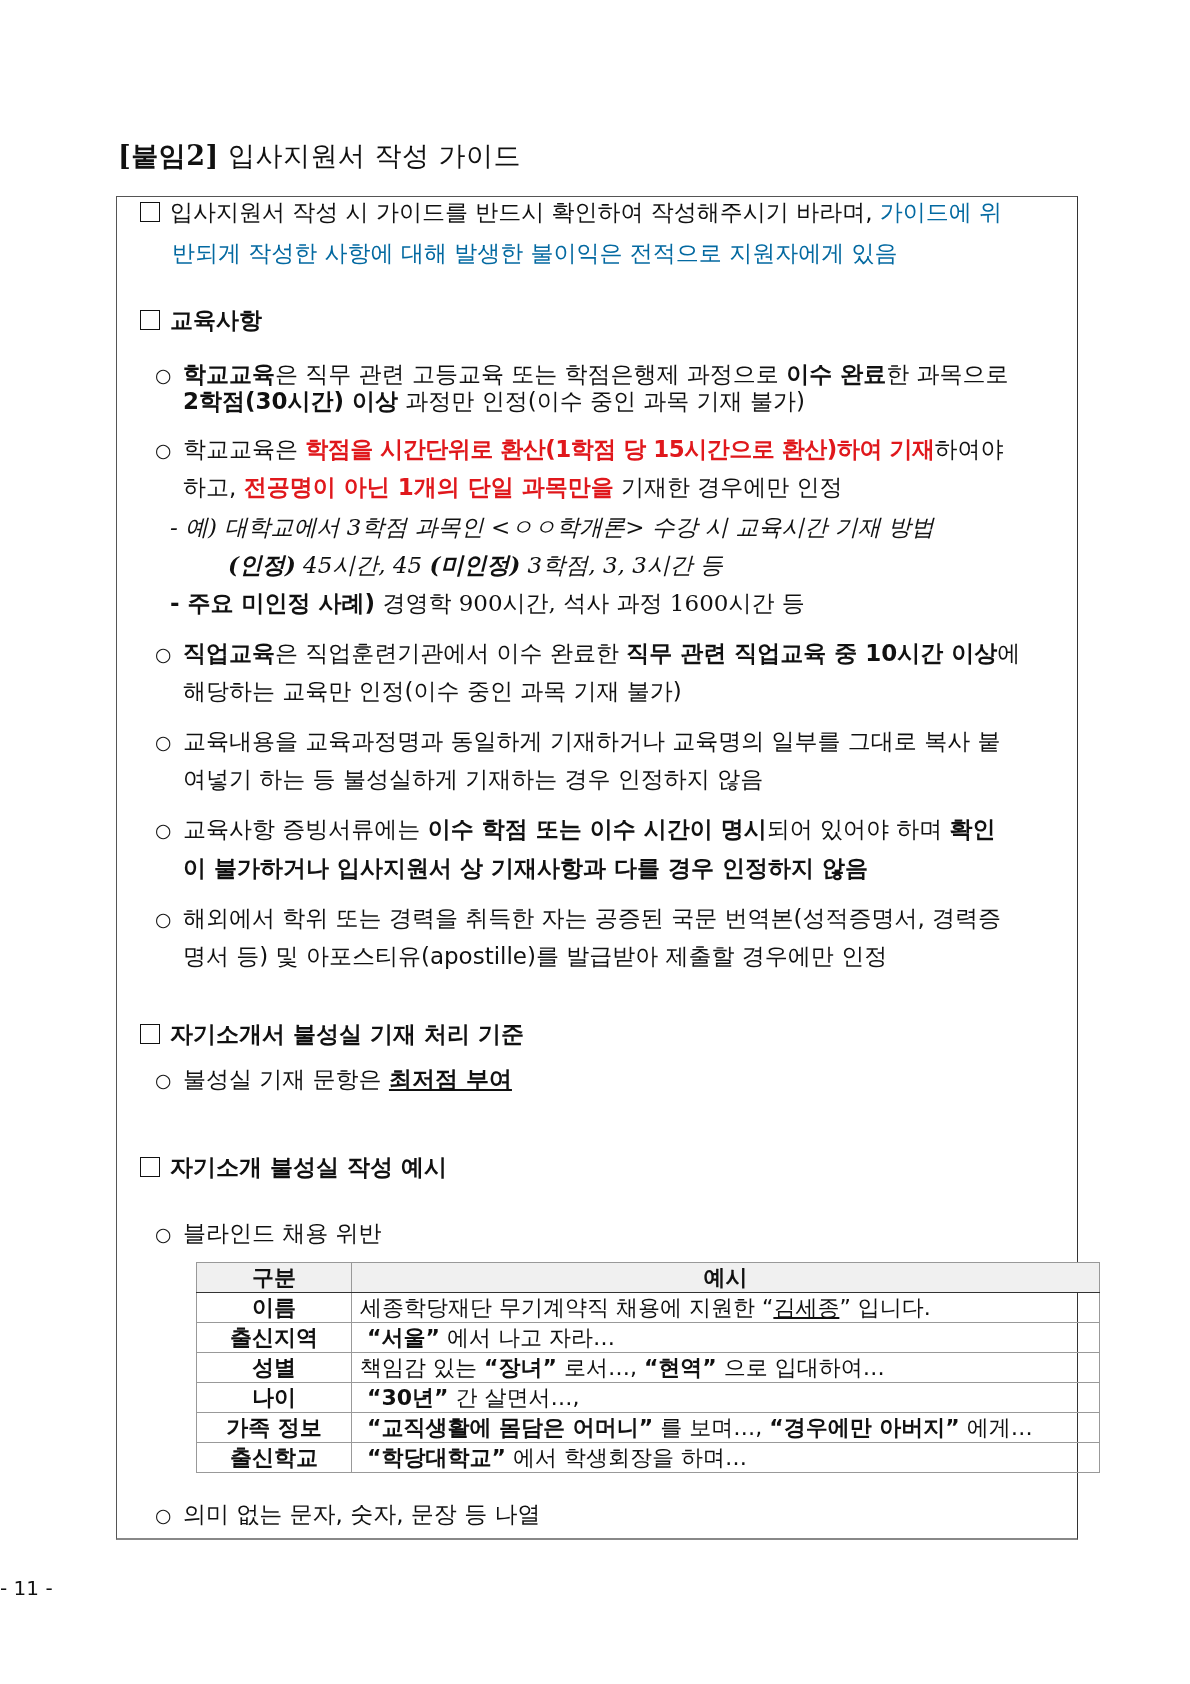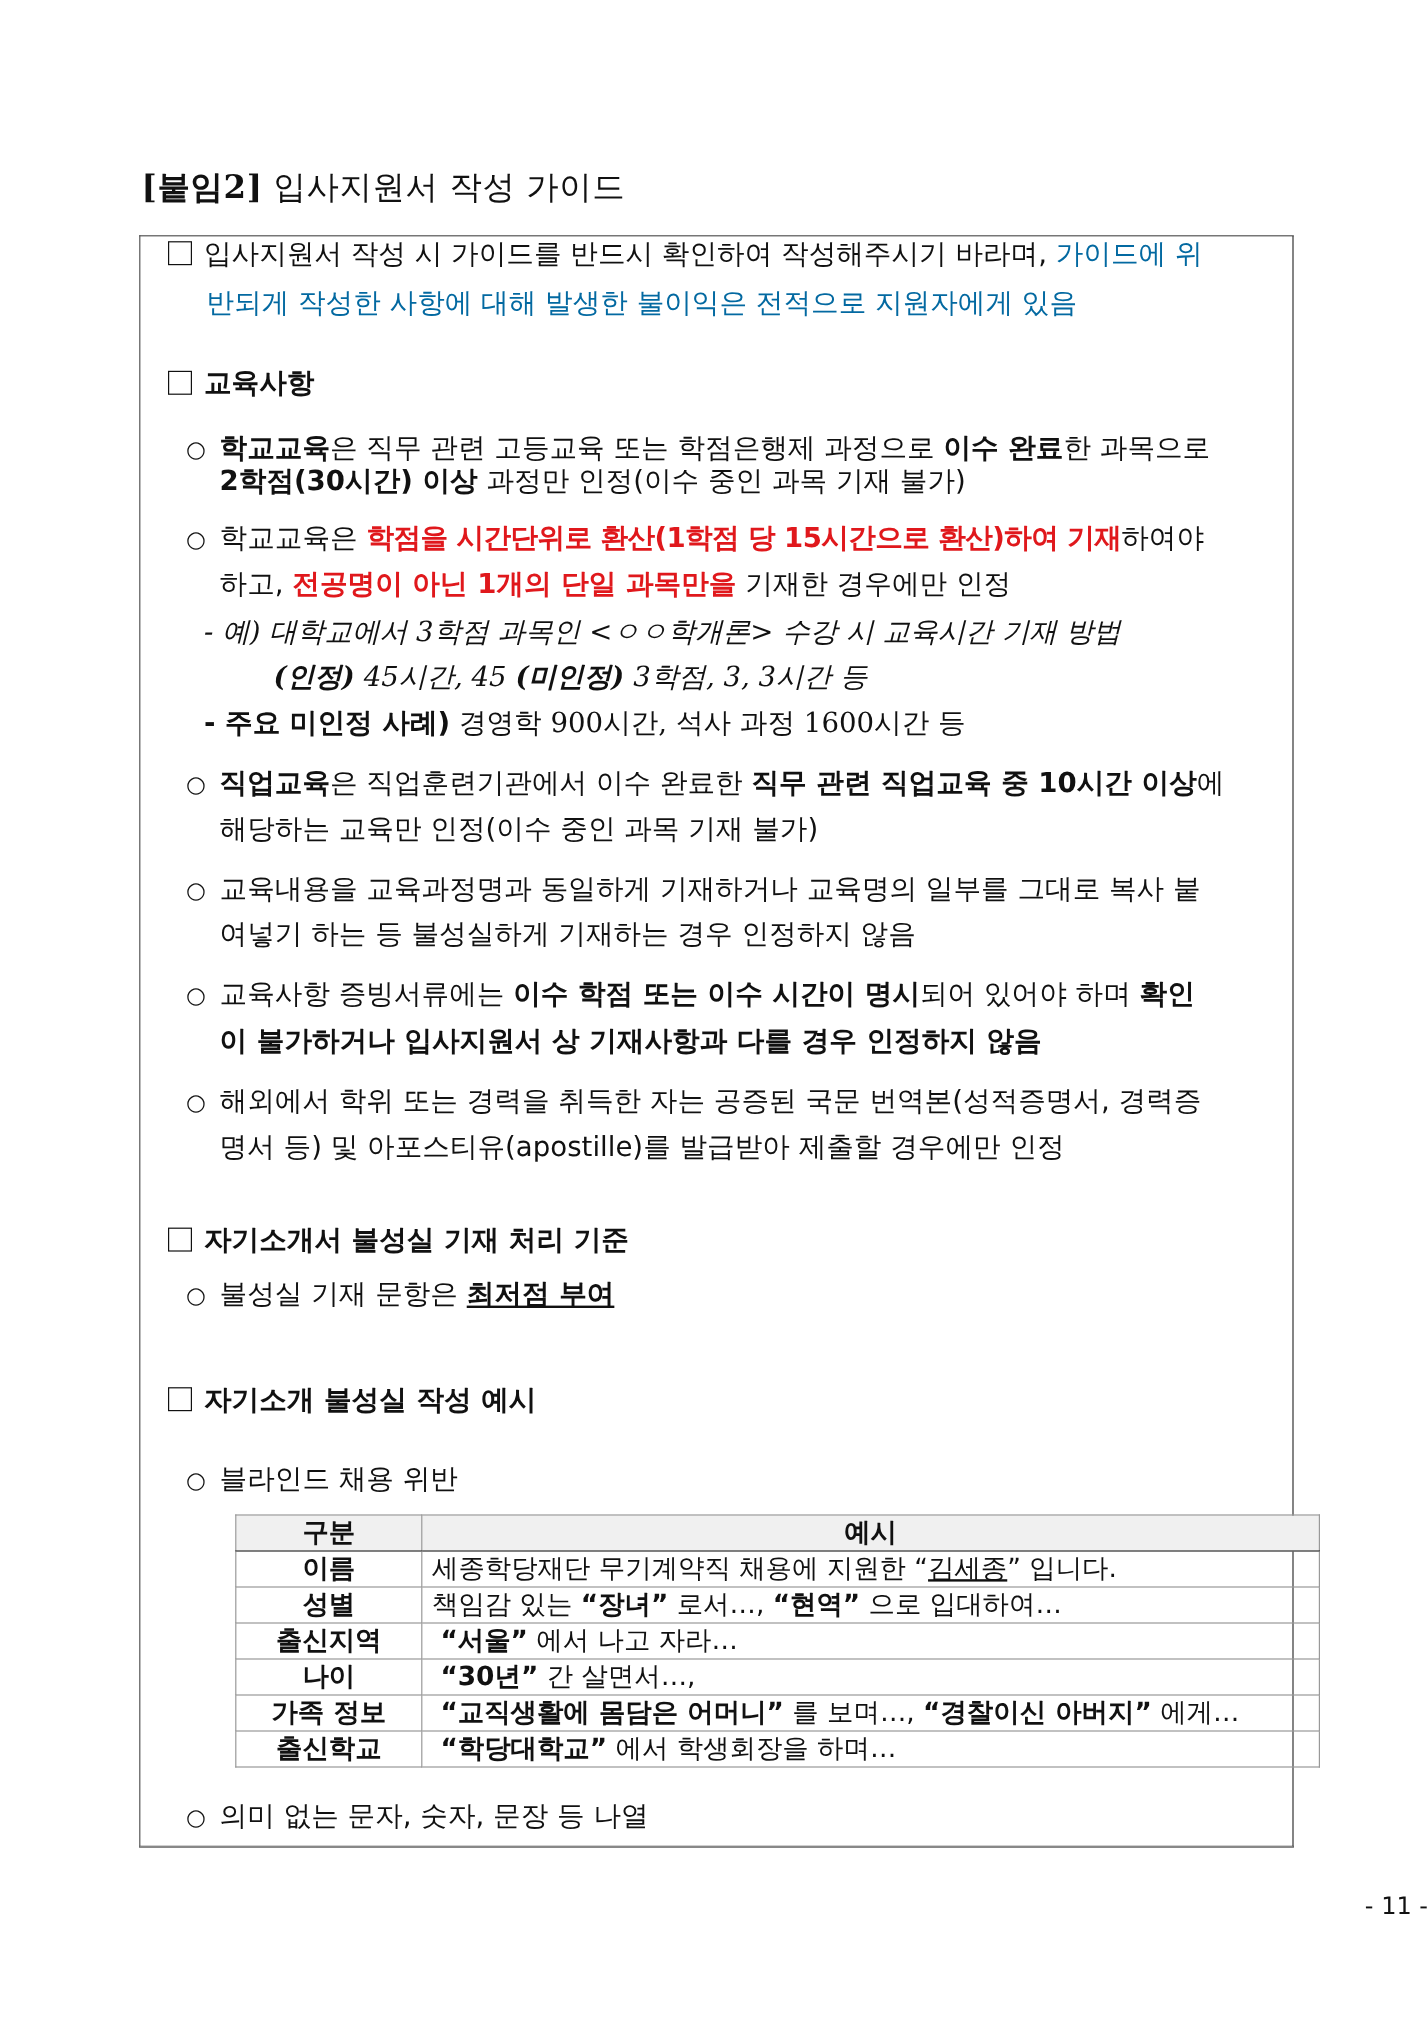--- a/index.html
+++ b/index.html
@@ -15,21 +15,21 @@
   .bold { font-weight: bold; }
   .u { text-decoration: underline; }
   .it { font-style: italic; font-family: "DejaVu Serif", "Liberation Serif", serif; }
   .serif { font-family: "DejaVu Serif", "Liberation Serif", serif; }
   .narrow { letter-spacing: -0.5px; }
   table.ex { position: absolute; left: 155px; top: 1262px; width: 904px; border-collapse: collapse; font-size: 22px; }
   table.ex td, table.ex th { border: 1px solid #999; padding: 0 8px; height: 29px; line-height: 29px; white-space: nowrap; }
   table.ex { border: 1.5px solid #333; margin-left: 41px; }
   table.ex th { background: #f0f0f0; font-weight: bold; text-align: center; border-bottom: 1.5px solid #333; }
   table.ex td.k { text-align: center; font-weight: bold; width: 138px; }
-  .pagenum { position: absolute; left: 0; width: 1190px; top: 1576px; text-align: right; font-size: 20px; }
+  .pagenum { position: absolute; left: 0; width: 1190px; top: 1576px; text-align: left; font-size: 20px; }
 </style>
 </head>
 <body>
 
 <div class="title">
   <b>[붙임2]</b>
   <span>입사지원서 작성 가이드</span>
 </div>
 
 <div class="frame"></div>
@@ -107,34 +107,34 @@
       <th>구분</th>
       <th>예시</th>
     </tr>
   </thead>
   <tbody id="ex-body">
       <tr>
         <td class="k">이름</td>
         <td><span style="white-space: pre;">세종학당재단 무기계약직 채용에 지원한 “</span><span style="text-decoration: underline; white-space: pre;">김세종</span><span style="white-space: pre;">” 입니다.</span></td>
       </tr>
       <tr>
+        <td class="k">출신지역</td>
+        <td><span style="white-space: pre;"> </span><span style="font-weight: bold; white-space: pre;">“서울”</span><span style="white-space: pre;"> 에서 나고 자라…</span></td>
+      </tr>
+      <tr>
         <td class="k">성별</td>
         <td><span style="white-space: pre;">책임감 있는 </span><span style="font-weight: bold; white-space: pre;">“장녀”</span><span style="white-space: pre;"> 로서…, </span><span style="font-weight: bold; white-space: pre;">“현역”</span><span style="white-space: pre;"> 으로 입대하여…</span></td>
-      </tr>
-      <tr>
-        <td class="k">출신지역</td>
-        <td><span style="white-space: pre;"> </span><span style="font-weight: bold; white-space: pre;">“서울”</span><span style="white-space: pre;"> 에서 나고 자라…</span></td>
       </tr>
       <tr>
         <td class="k">나이</td>
         <td><span style="white-space: pre;"> </span><span style="font-weight: bold; white-space: pre;">“30년”</span><span style="white-space: pre;"> 간 살면서…,</span></td>
       </tr>
       <tr>
         <td class="k">가족 정보</td>
-        <td><span style="white-space: pre;"> </span><span style="font-weight: bold; white-space: pre;">“교직생활에 몸담은 어머니”</span><span style="white-space: pre;"> 를 보며…, </span><span style="font-weight: bold; white-space: pre;">“경찰이신 아버지”</span><span style="white-space: pre;"> 에게…</span></td>
+        <td><span style="white-space: pre;"> </span><span style="font-weight: bold; white-space: pre;">“교직생활에 몸담은 어머니”</span><span style="white-space: pre;"> 를 보며…, </span><span style="font-weight: bold; white-space: pre;">“경우에만 아버지”</span><span style="white-space: pre;"> 에게…</span></td>
       </tr>
       <tr>
         <td class="k">출신학교</td>
         <td><span style="white-space: pre;"> </span><span style="font-weight: bold; white-space: pre;">“학당대학교”</span><span style="white-space: pre;"> 에서 학생회장을 하며…</span></td>
       </tr>
     </tbody>
 </table>
 
 <div class="line" style="left:155px; top:1497px;">
   <span class="circ">○</span><span>의미 없는 문자, 숫자, 문장 등 나열</span>

